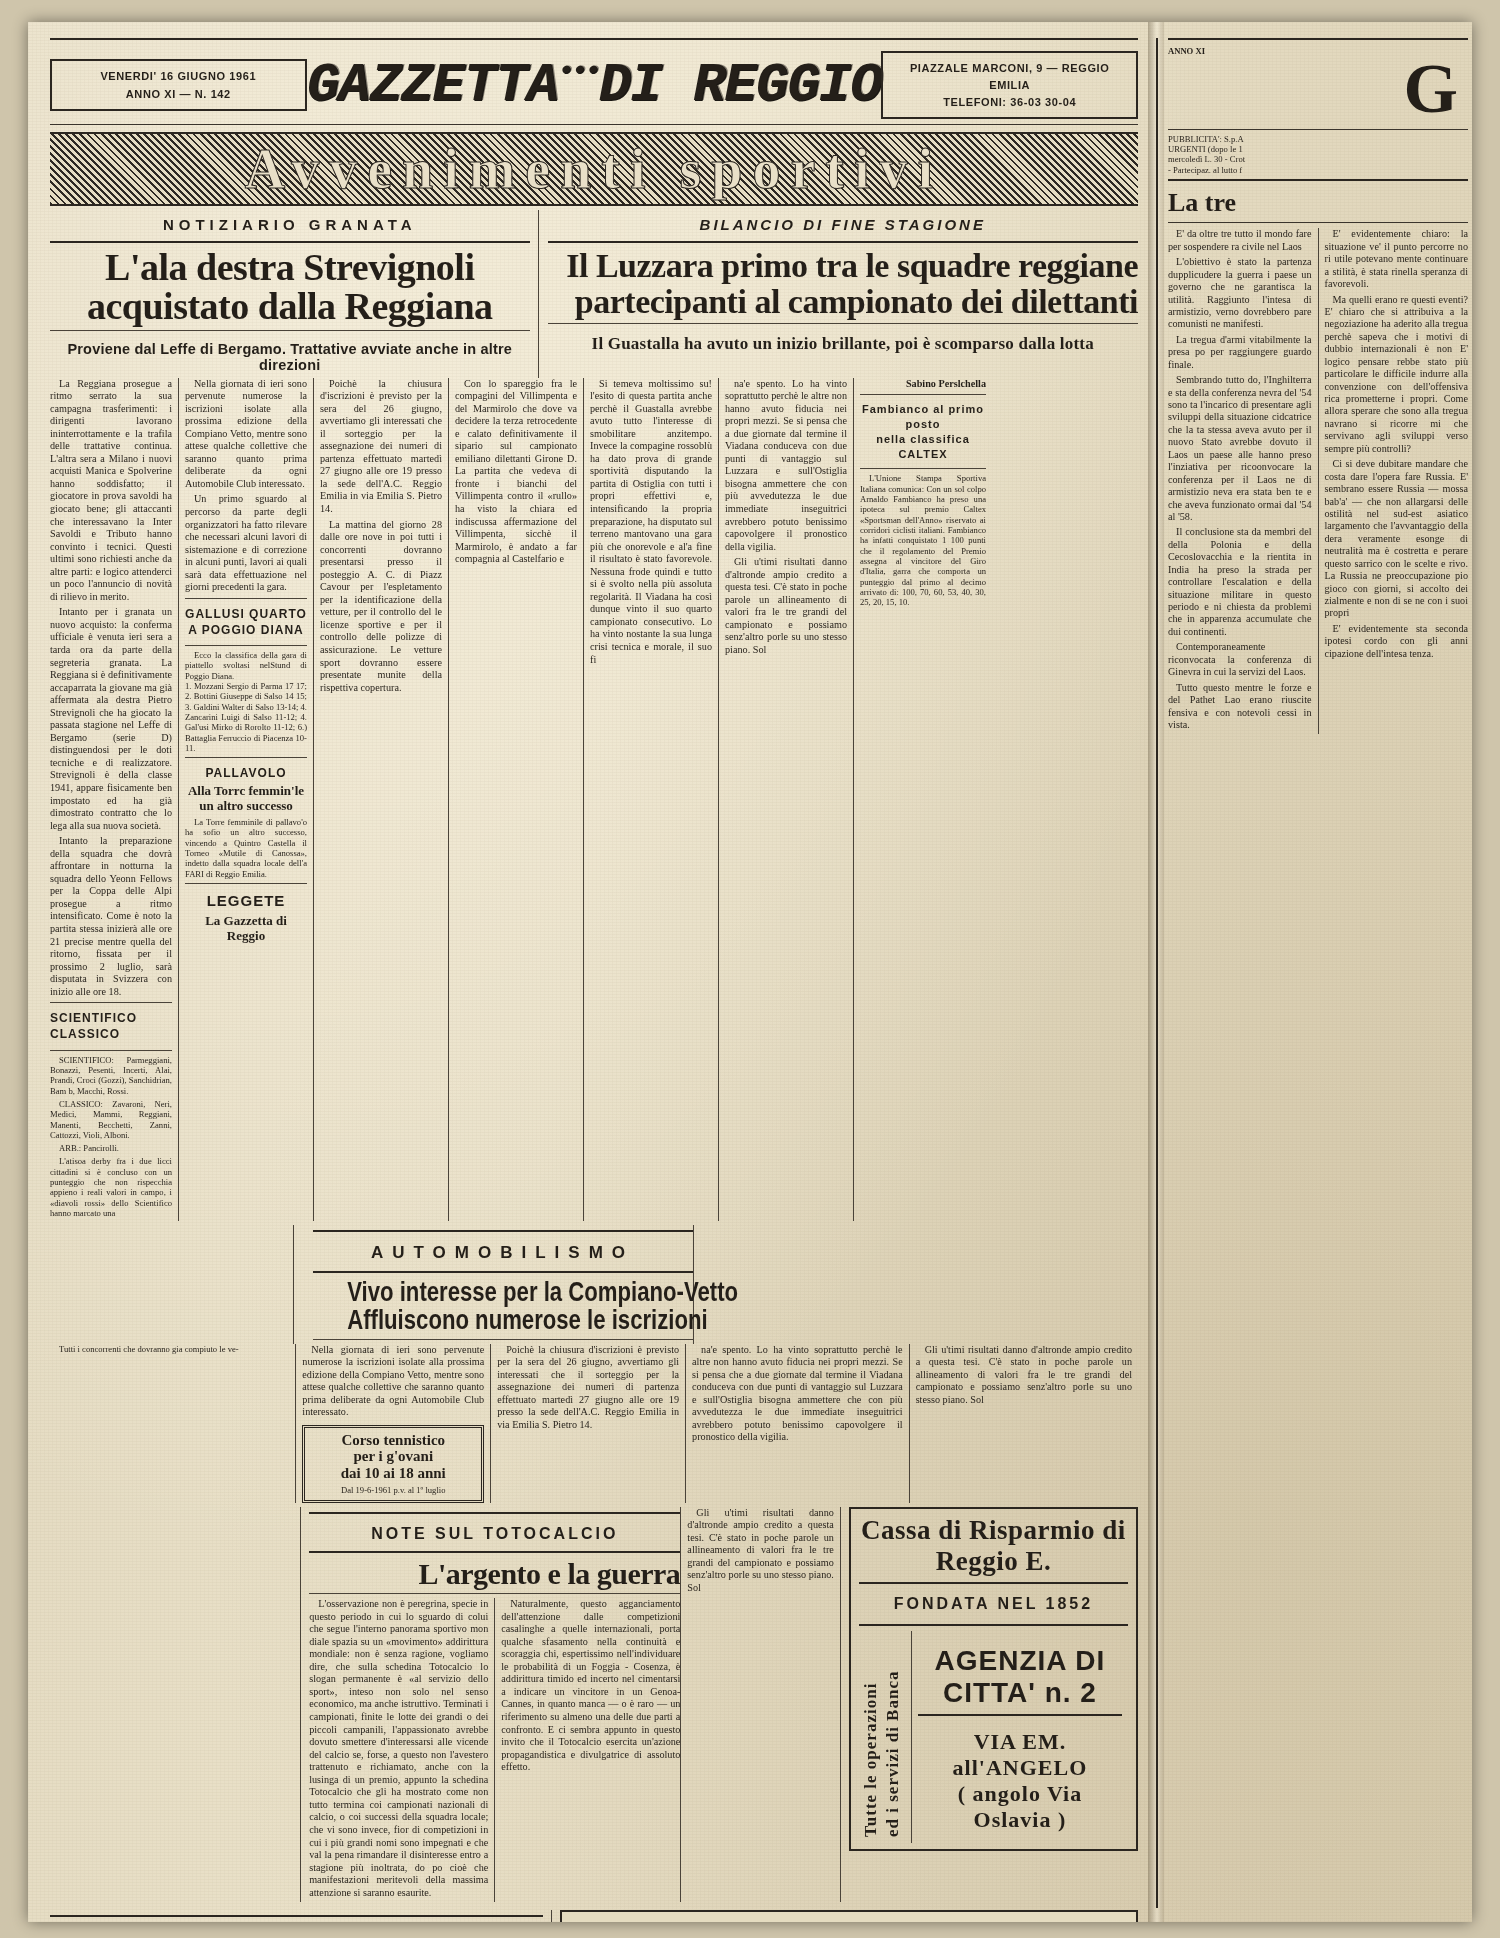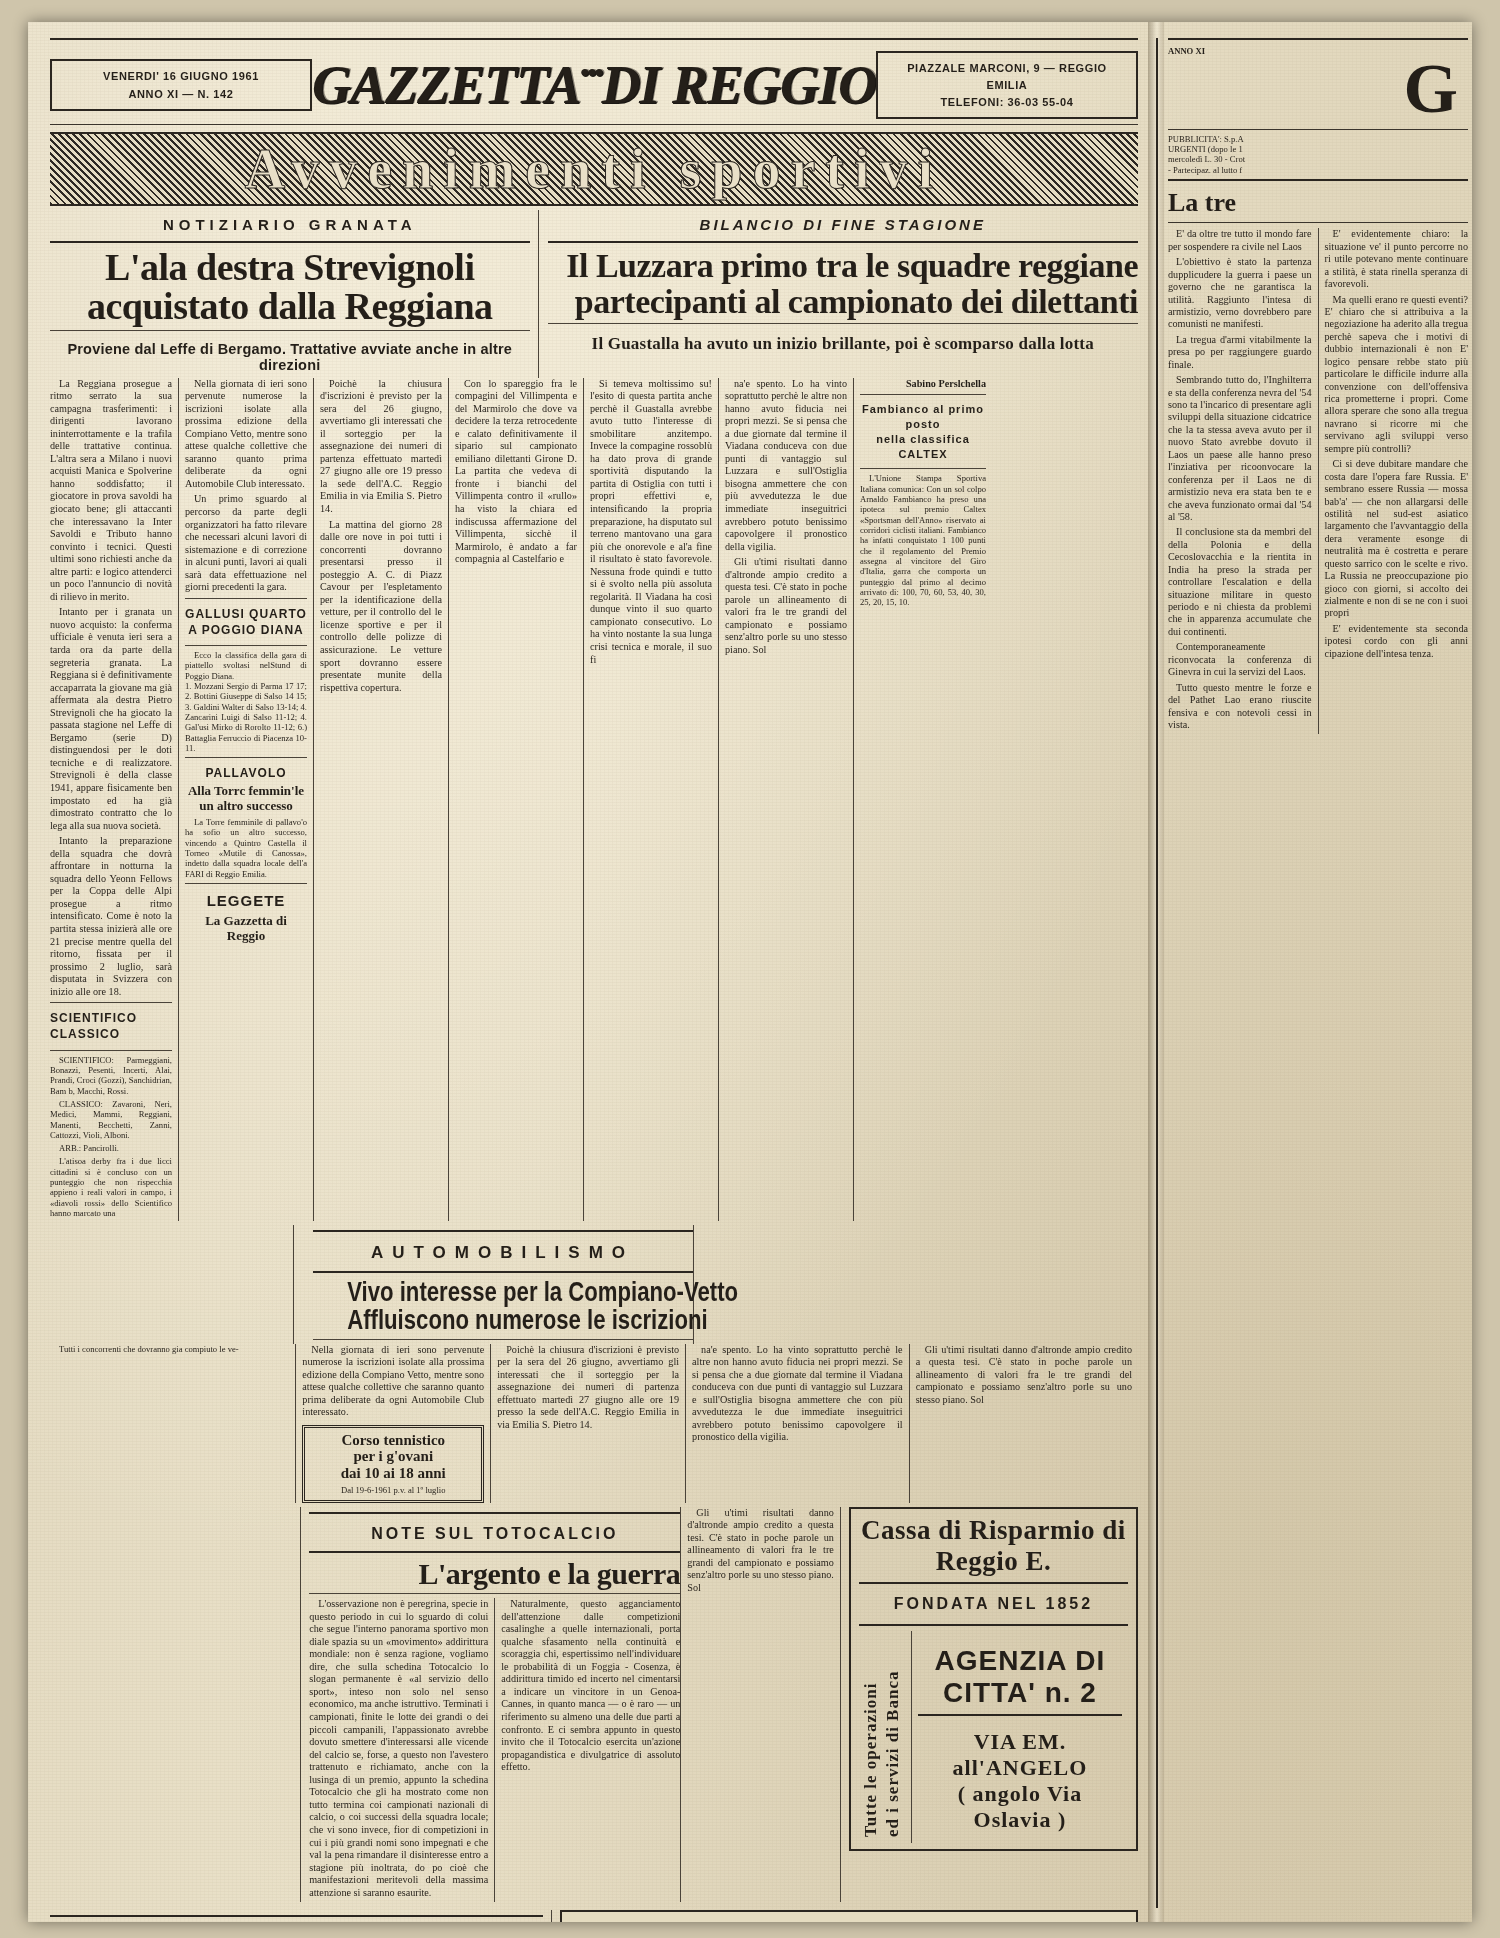--- a/index.html
+++ b/index.html
@@ -31,21 +31,21 @@
   .sheet-inner{position:absolute;left:22px;top:16px;width:1088px;height:1870px;}
   .rule{border-top:2px solid #2b2620;}
   .rule-thin{border-top:1px solid #3a342c;}
   .masthead{position:relative;height:78px;margin-top:6px;display:flex;align-items:center;}
   .mh-box{
     border:2px solid #2b2620;padding:7px 12px 6px;text-align:center;
     font-family:"Liberation Sans", sans-serif;font-weight:bold;line-height:1.55;
     letter-spacing:.6px;font-size:11px;width:250px;
   }
   .mh-title{
-    flex:1;text-align:center;font-family:Liberation Serif, serif;font-weight:bold;
+    flex:1;text-align:center;font-family:Liberation Mono, monospace;font-weight:bold;
     font-style:italic;font-size:54px;letter-spacing:-1px;
     text-shadow:1px 1px 0 #1a1713, 2px 0 0 rgba(40,34,28,.5);
     white-space:nowrap;
   }
   .mh-title .dots{font-size:26px;vertical-align:22px;letter-spacing:-2px;}
   
   .banner{
     position:relative;height:70px;margin-top:7px;border-top:2px solid #2b2620;border-bottom:2px solid #2b2620;
     background-image:repeating-linear-gradient(45deg,#2d2822 0 2px, #e5dcc2 2px 5px);
     display:flex;align-items:center;justify-content:center;overflow:hidden;
@@ -138,21 +138,21 @@
     <div class="masthead">
       <div class="mh-box">
         <div>VENERDI' 16 GIUGNO 1961</div>
         <div>ANNO XI — N. 142</div>
       </div>
       <div class="mh-title">
         <span>GAZZETTA</span><span class="dots">•••</span><span>DI REGGIO</span>
       </div>
       <div class="mh-box">
         <div>PIAZZALE MARCONI, 9 — REGGIO EMILIA</div>
-        <div>TELEFONI: 36-03  55-04</div>
+        <div>TELEFONI: 36-03  30-04</div>
       </div>
     </div>
     <div class="rule-thin"></div>
 
     <div class="banner">
       <span>Avvenimenti  sportivi</span>
     </div>
 
     <div class="row" style="margin-top:4px;">
 

